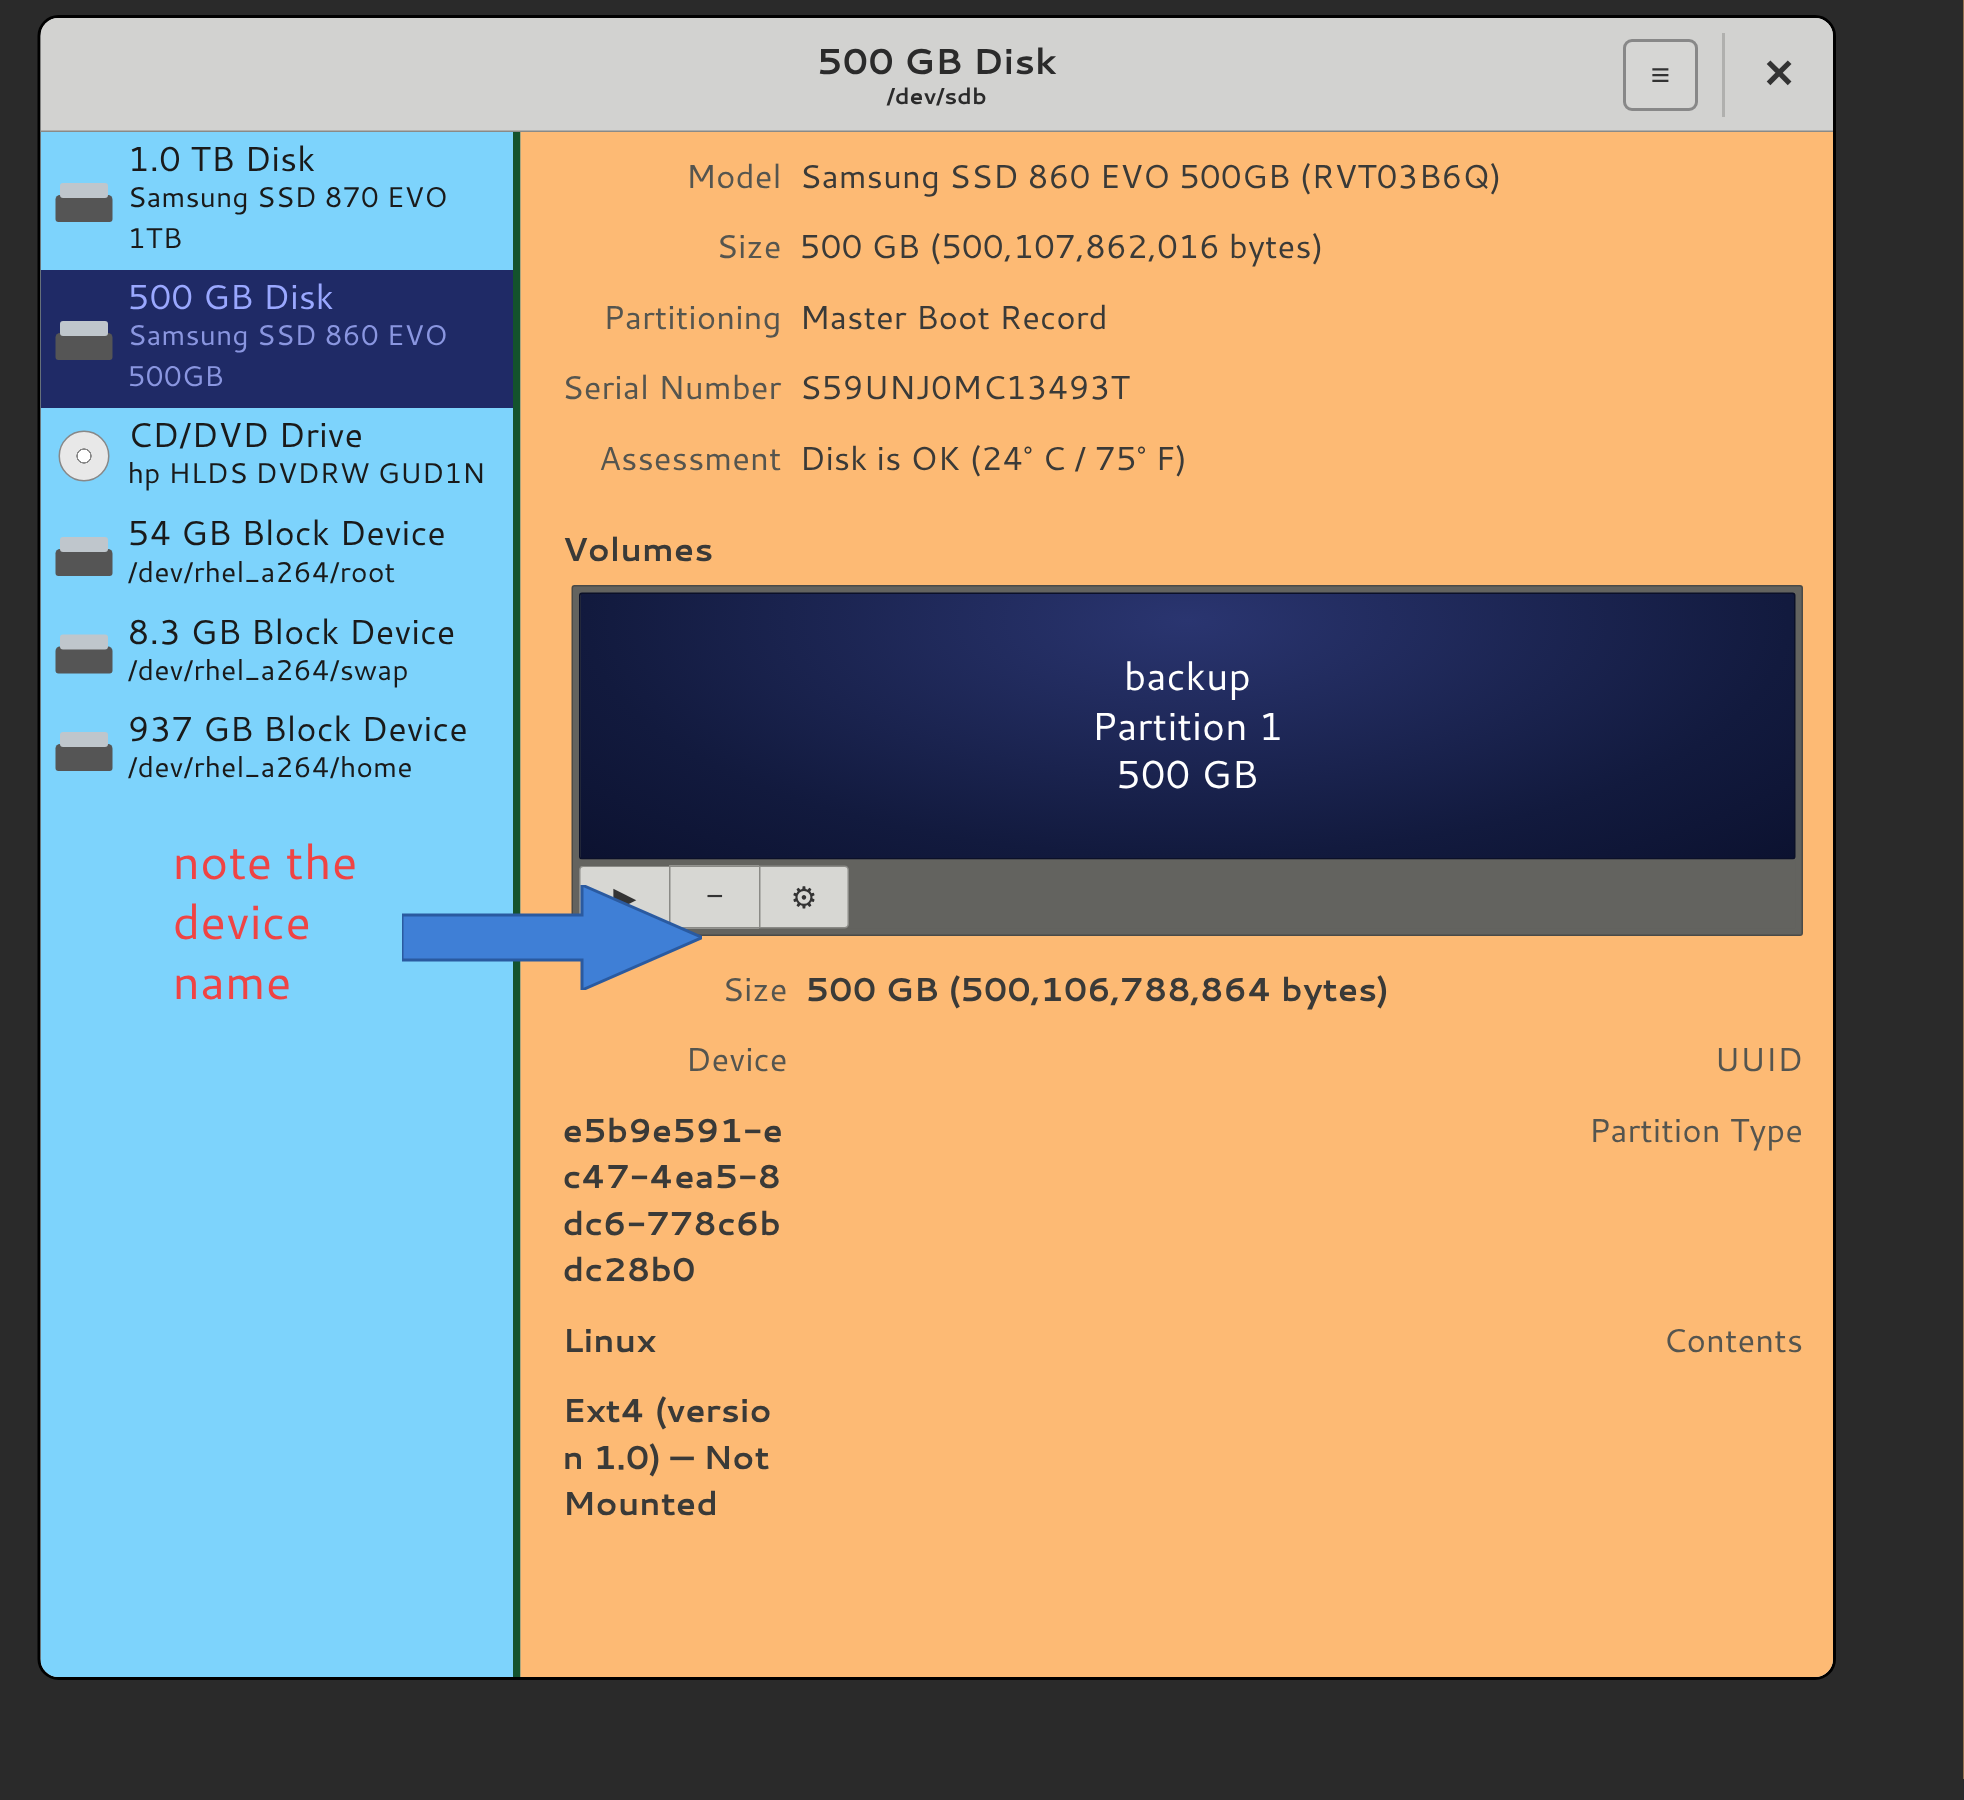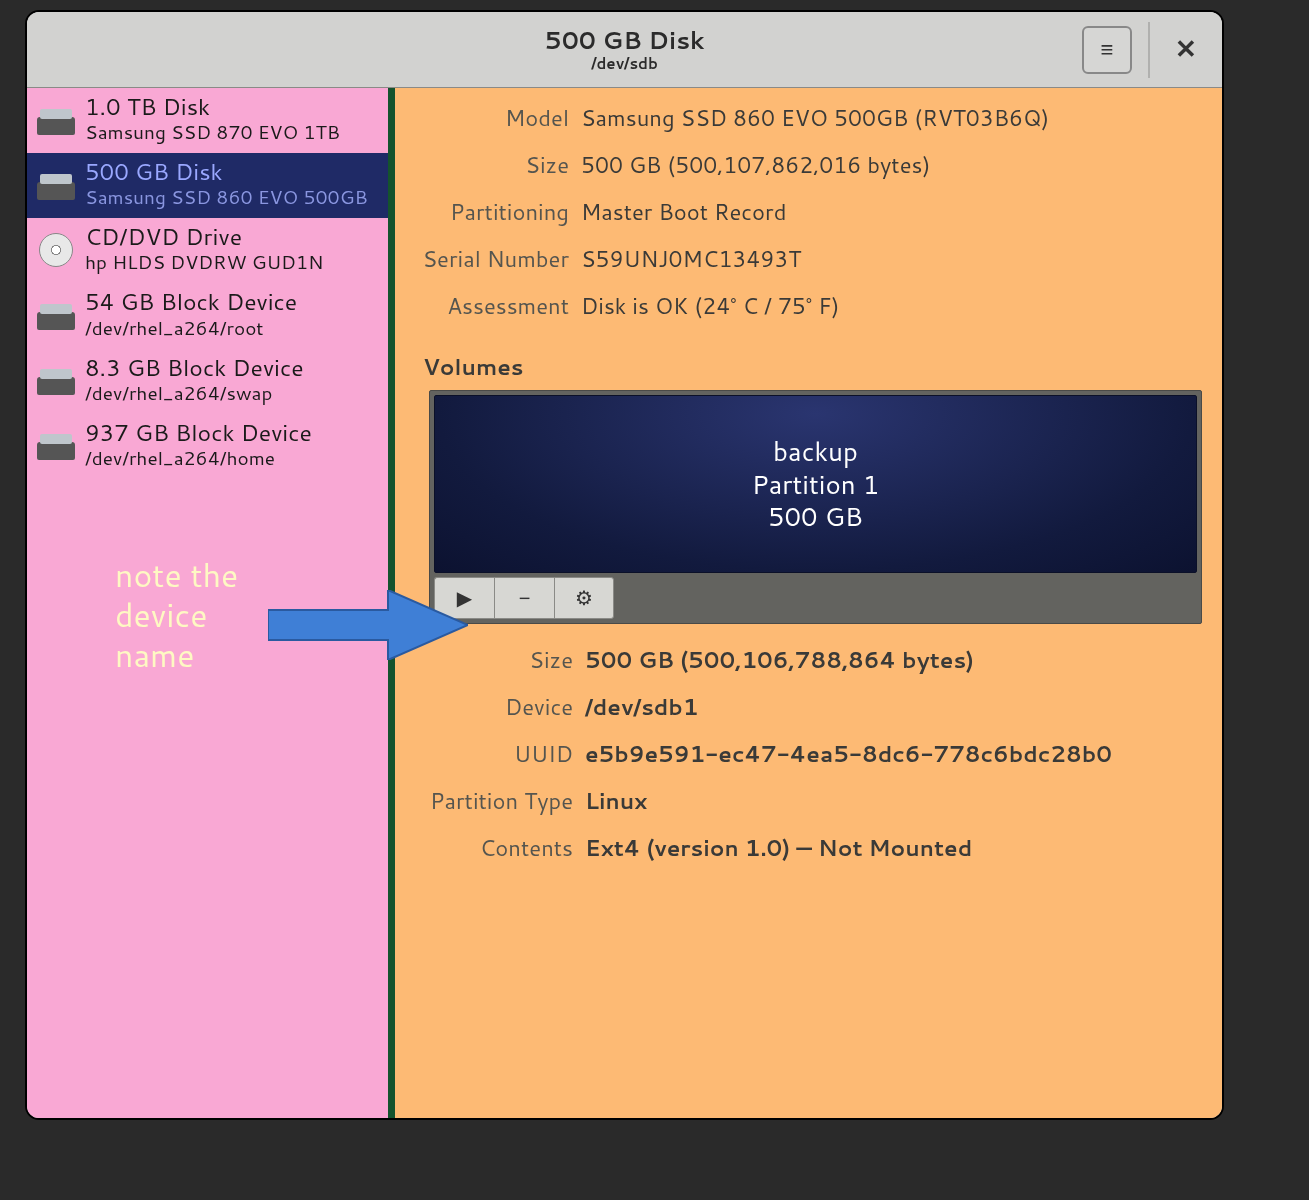--- a/index.html
+++ b/index.html
@@ -51,23 +51,23 @@
   }
   .vsep { width: 2px; height: 56px; background: #b0b0ae; margin: 0 16px; }
   .btn-close {
     width: 40px; height: 40px;
     background: transparent; border: none;
     font-size: 26px; font-weight: 900; color: #333;
     cursor: pointer;
   }
   .body { flex: 1; display: flex; overflow: hidden; }
   .sidebar {
-    width: 368px;
-    background: #f9a8d4;
-    border-right: 7px solid #14532d;
+    width: 320px;
+    background: #7dd3fc;
+    border-right: 5px solid #14532d;
     overflow-y: auto;
   }
   .drive {
     display: flex;
     align-items: center;
     gap: 10px;
     padding: 6px 10px 8px 10px;
     border-bottom: 0;
     cursor: pointer;
   }
@@ -139,21 +139,21 @@
   .vol-toolbar button:first-child { border-top-left-radius: 3px; border-bottom-left-radius: 3px; }
   .vol-toolbar button:last-child  { border-right: 1px solid #8a8a86; border-top-right-radius:3px; border-bottom-right-radius:3px; }
   .kv2 { display: grid; grid-template-columns: 150px 1fr; column-gap: 12px; row-gap: 16px; font-size: 22px; color: #3a3a38; margin-top: 20px; margin-left:4px; }
   .kv2 .k { text-align: right; color: #55554f; }
   .kv2 .v { font-weight: 700; color: #3a3a38; word-break: break-all; }
   
   .annot {
     position: absolute;
     left: 115px;
     top: 555px;
-    color: #fef9c3;
+    color: #ef4444;
     font-size: 32px;
     font-weight: 400;
     line-height: 1.25;
     pointer-events: none;
   }
   .arrow {
     position: absolute;
     left: 268px;
     top: 590px;
     width: 200px;
@@ -286,21 +286,20 @@
             <span>⚙</span>
           </button>
         </div>
       </div>
 
       <div class="kv2">
         <div class="k">Size</div>
         <div class="v">500 GB (500,106,788,864 bytes)</div>
 
         <div class="k">Device</div>
-        <div class="v">/dev/sdb1</div>
 
         <div class="k">UUID</div>
         <div class="v">e5b9e591-ec47-4ea5-8dc6-778c6bdc28b0</div>
 
         <div class="k">Partition Type</div>
         <div class="v">Linux</div>
 
         <div class="k">Contents</div>
         <div class="v">Ext4 (version 1.0) — Not Mounted</div>
       </div>

